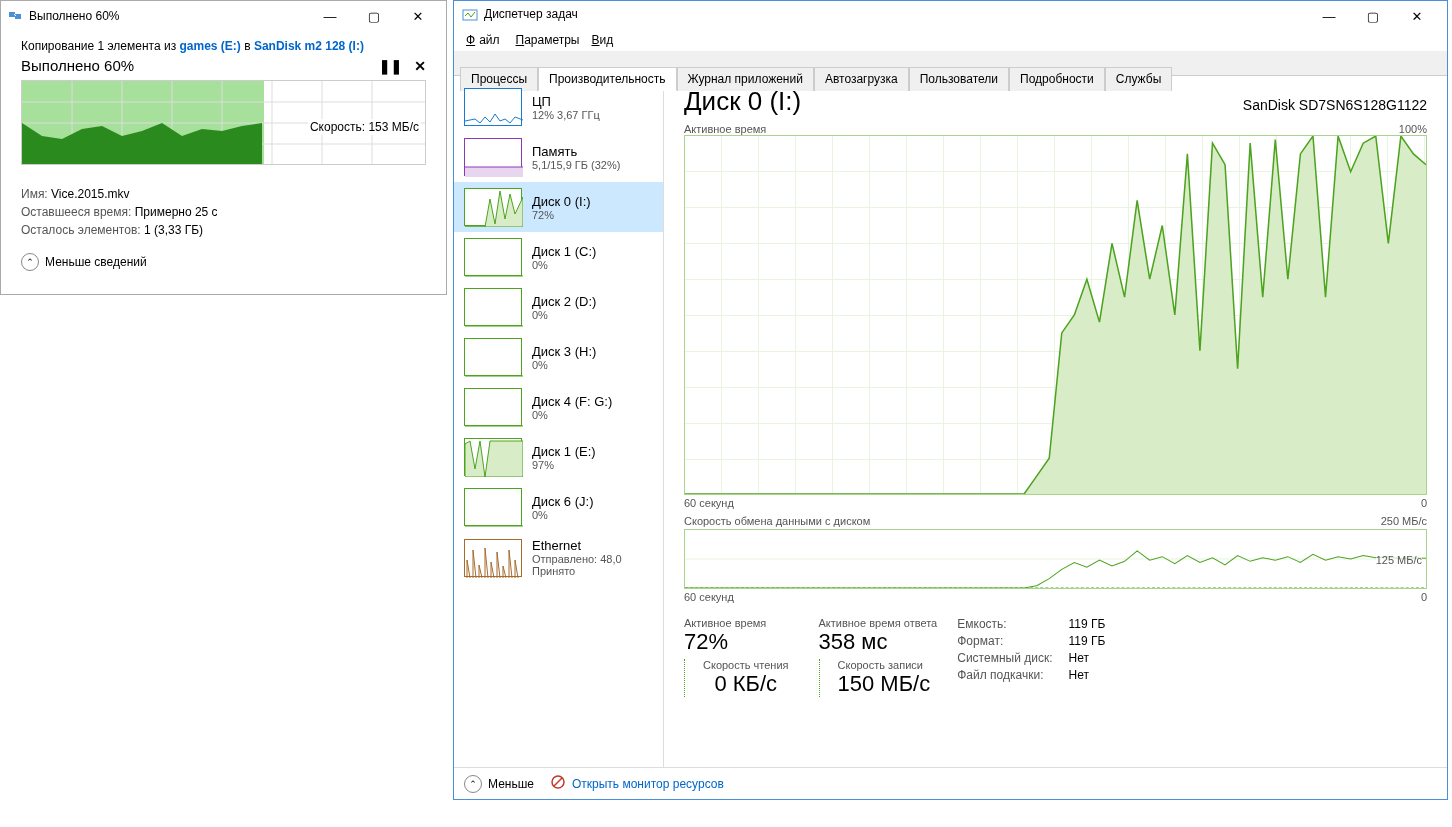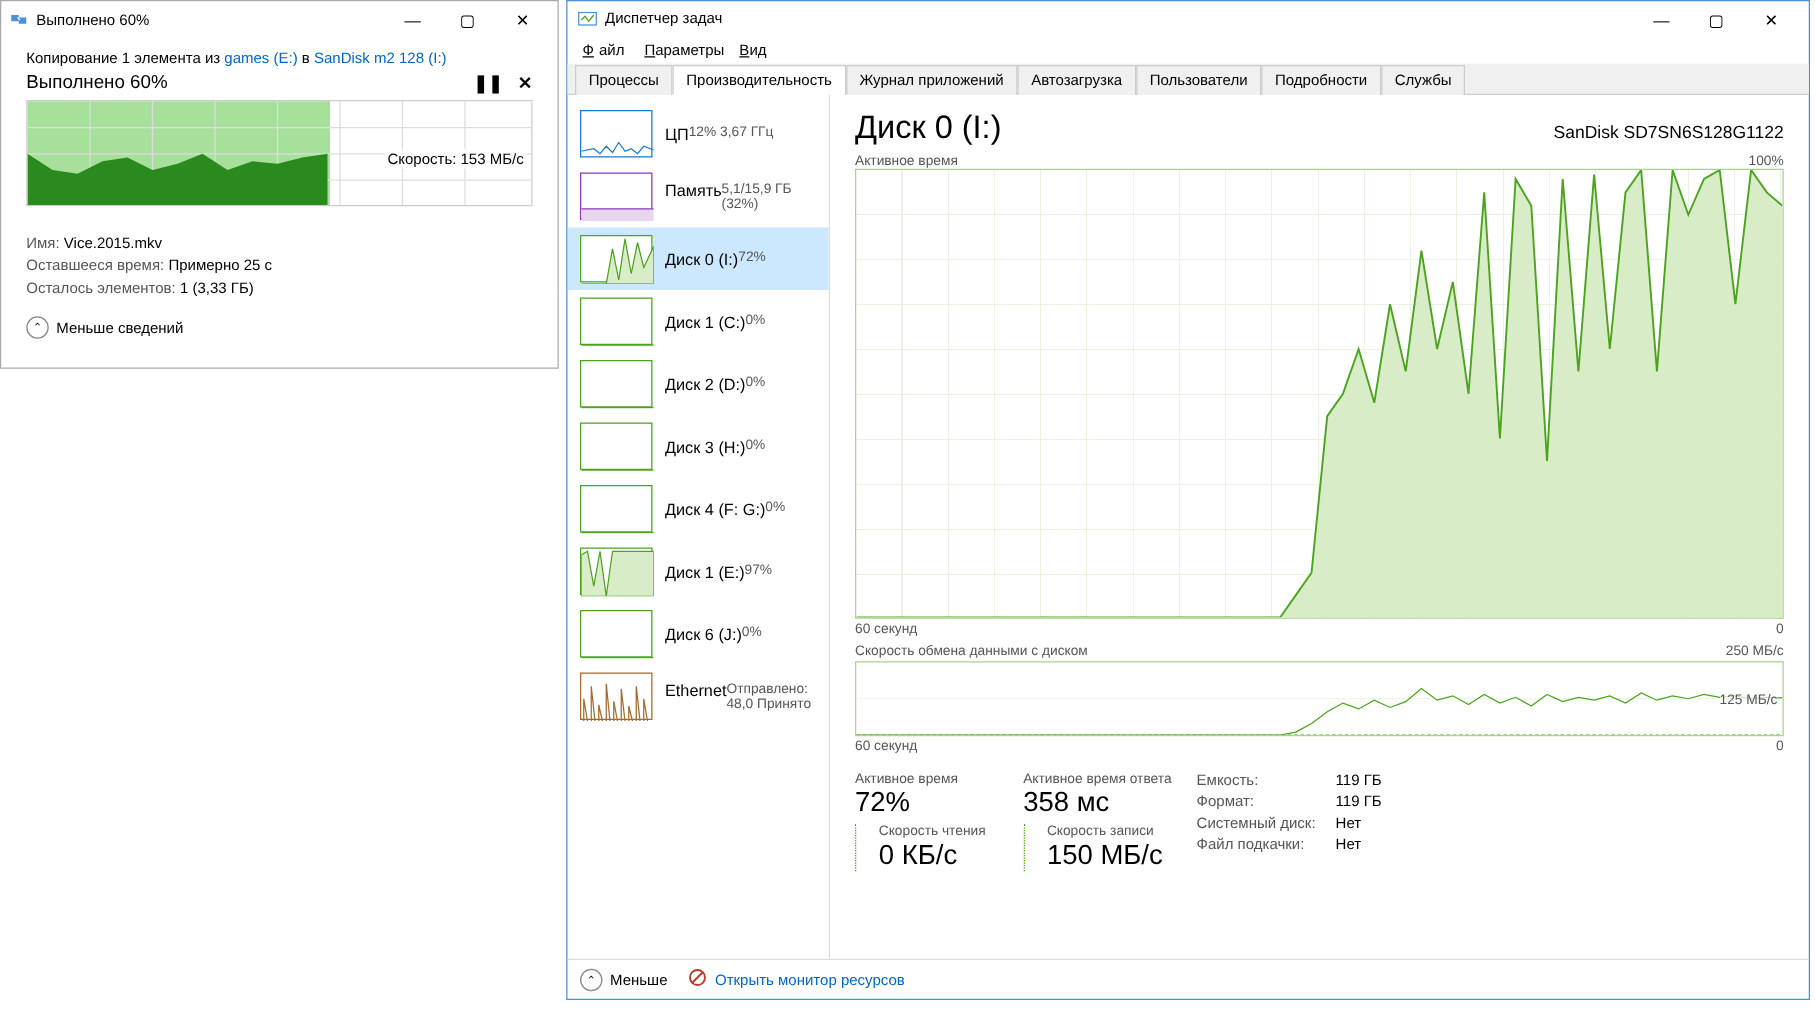--- a/index.html
+++ b/index.html
@@ -6,53 +6,53 @@
 body { font-family: 'Segoe UI', Tahoma, sans-serif; font-size: 12px; background: #fff; color: #000; width: 1452px; height: 827px; position: relative; overflow: hidden; }
 
 
 .copy-window { position: absolute; left: 0; top: 0; width: 447px; height: 295px; border: 1px solid #aaa; background: #fff; }
 .copy-titlebar { height: 30px; display: flex; align-items: center; padding: 0 6px; }
 .copy-titlebar .icon { width: 16px; height: 16px; margin-right: 6px; }
 .copy-titlebar .title { flex: 1; font-size: 12px; }
 .copy-titlebar .ctrl { width: 44px; height: 30px; display: flex; align-items: center; justify-content: center; font-size: 13px; }
 .copy-body { padding: 8px 20px; }
 .copy-desc { font-size: 12px; margin-bottom: 4px; }
-.copy-desc a { color: #0066cc; text-decoration: none; }
+.copy-desc a { color: #0066cc; text-decoration: none; font-weight: bold; }
 .copy-progress-row { display: flex; align-items: center; justify-content: space-between; margin-bottom: 6px; }
 .copy-progress-title { font-size: 15px; }
 .copy-progress-ctrls { display: flex; gap: 12px; font-size: 14px; font-weight: bold; }
 .copy-chart { border: 1px solid #ccc; height: 85px; position: relative; background: #fff; margin-bottom: 20px; }
 .copy-chart-fill { position: absolute; left: 0; top: 0; bottom: 0; width: 60%; background: #a6e09a; }
 .copy-chart-speed { position: absolute; right: 4px; top: 38px; font-size: 12px; background: rgba(255,255,255,0.8); padding: 1px 2px; }
 .copy-meta { font-size: 12px; line-height: 1.5; }
 .copy-meta-label { color: #555; }
 .copy-less { margin-top: 14px; display: flex; align-items: center; gap: 6px; font-size: 12px; }
 .chev-circle { width: 18px; height: 18px; border: 1px solid #888; border-radius: 50%; display: flex; align-items: center; justify-content: center; font-size: 9px; }
 
 
 .tm-window { position: absolute; left: 453px; top: 0; width: 995px; height: 800px; border: 1px solid #4a90d9; background: #fff; display: flex; flex-direction: column; }
 .tm-titlebar { height: 30px; display: flex; align-items: center; padding: 0 8px; }
 .tm-titlebar .title { flex: 1; font-size: 12px; display: flex; align-items: flex-start; gap: 6px; }
 .tm-titlebar .ctrl { width: 44px; height: 30px; display: flex; align-items: center; justify-content: center; font-size: 13px; }
 .tm-menubar { height: 20px; display: flex; gap: 4px; padding: 0 8px; font-size: 12px; }
 .tm-menubar span { padding: 2px 4px; }
 .tm-menubar u { text-decoration: underline; }
 .tm-tabs { display: flex; border-bottom: 1px solid #ccc; padding-left: 6px; font-size: 12px; background: #f0f0f0; }
-.tm-tab { padding: 4px 10px; border: 1px solid #ccc; border-bottom: none; background: #f0f0f0; margin-right: 0; position: relative; top: 1px; }
+.tm-tab { padding: 4px 10px; border: 1px solid #ccc; border-bottom: none; background: #f0f0f0; margin-right: 0; position: relative; top: 16px; }
 .tm-tab.active { background: #fff; border-bottom: 1px solid #fff; }
 .tm-content { flex: 1; display: flex; overflow: hidden; }
 .tm-sidebar { width: 210px; border-right: 1px solid #ddd; padding: 6px 0; overflow: hidden; }
 .tm-item { display: flex; align-items: center; gap: 10px; padding: 6px 10px; cursor: default; }
 .tm-item.selected { background: #cce8ff; }
 .tm-thumb { width: 58px; height: 38px; border: 1px solid; position: relative; background: #fff; flex-shrink: 0; }
 .tm-thumb.cpu { border-color: #197ad1; }
 .tm-thumb.mem { border-color: #8a3ab9; }
 .tm-thumb.disk { border-color: #4ca31e; }
 .tm-thumb.eth { border-color: #a66a2c; }
-.tm-item-text { display: flex; flex-direction: row; }
+.tm-item-text { display: flex; flex-direction: column; }
 .tm-item-title { font-size: 13px; }
 .tm-item-sub { font-size: 11px; color: #555; }
 .tm-main { flex: 1; padding: 10px 20px; display: flex; flex-direction: column; overflow: hidden; }
 .tm-header { display: flex; justify-content: space-between; align-items: baseline; }
 .tm-header h1 { font-size: 26px; font-weight: 400; }
 .tm-header .model { font-size: 14px; }
 .tm-chart-label-row { display: flex; justify-content: space-between; font-size: 11px; color: #555; margin-top: 6px; }
 .tm-big-chart { border: 1px solid #a8d48c; height: 360px; background: repeating-linear-gradient(to right, transparent, transparent 36px, #e8f3e0 36px, #e8f3e0 37px), repeating-linear-gradient(to bottom, transparent, transparent 35px, #e8f3e0 35px, #e8f3e0 36px); position: relative; overflow: hidden; }
 .tm-big-chart svg { position: absolute; inset: 0; width: 100%; height: 100%; }
 .tm-axis-row { display: flex; justify-content: space-between; font-size: 11px; color: #555; margin-top: 2px; }
@@ -294,21 +294,21 @@
         <div>
           <div class="tm-stats-left">
             <div class="tm-stat-block">
               <span class="tm-stat-label">Активное время</span>
               <span class="tm-stat-value">72%</span>
             </div>
             <div class="tm-stat-block">
               <span class="tm-stat-label">Активное время ответа</span>
               <span class="tm-stat-value">358 мс</span>
             </div>
-            <div class="tm-stat-block tm-sub-separator" style="border-left-style:dotted;border-color:#4ca31e;">
+            <div class="tm-stat-block tm-sub-separator" style="border-left-style:dotted;border-color:#4ca31e;align-items:center;">
               <span class="tm-stat-label">Скорость чтения</span>
               <span class="tm-stat-value">0 КБ/с</span>
             </div>
             <div class="tm-stat-block tm-sub-separator" style="border-left-style:dotted;border-color:#4ca31e;">
               <span class="tm-stat-label">Скорость записи</span>
               <span class="tm-stat-value">150 МБ/с</span>
             </div>
           </div>
         </div>
         <div class="tm-stats-right">

